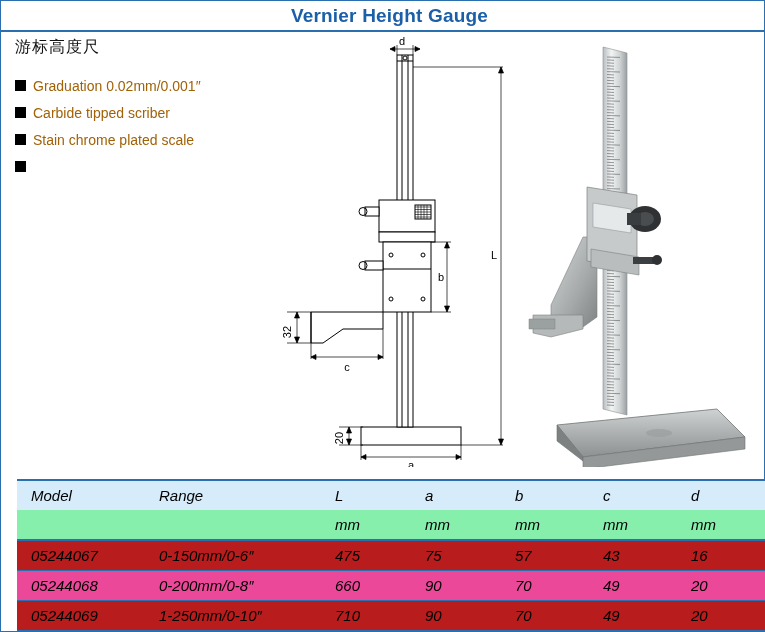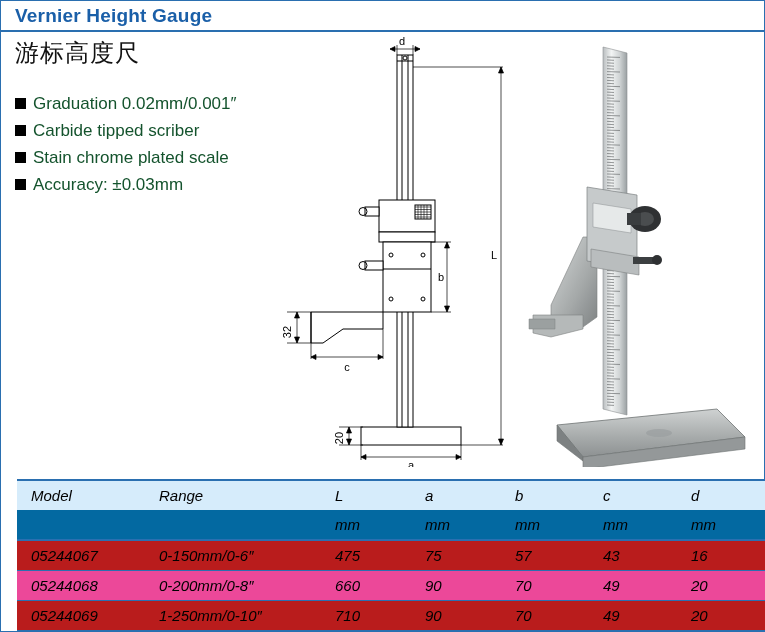--- a/index.html
+++ b/index.html
@@ -14,40 +14,40 @@
   .page{
     position:absolute;inset:0;
     border:1px solid #2a6fb0;
     box-sizing:border-box;
   }
   
   .title{
     position:absolute;left:0;top:0;width:100%;height:31px;
     box-sizing:border-box;
     border-bottom:2px solid #2a6fb0;
-    display:flex;align-items:center;
+    display:flex;align-items:center;justify-content:center;
   }
   .title span{
     font-size:19px;font-weight:bold;color:#1a5fa8;
     padding-left:14px;letter-spacing:.2px;
   }
   
   .specs{
     position:absolute;left:14px;top:36px;width:300px;
   }
   .cn{
-    font-size:24px;color:#111;margin-bottom:23px;letter-spacing:1px;
+    font-size:16px;color:#111;margin-bottom:16px;letter-spacing:1px;
   }
   .spec-row{
     display:flex;align-items:flex-start;margin-bottom:3px;
   }
   .bullet{
     width:11px;height:11px;background:#000;margin-top:6px;margin-right:7px;flex:0 0 auto;
   }
-  .spec-text{font-size:17px;line-height:24px;color:#14532d;}
+  .spec-text{font-size:14px;line-height:24px;color:#a16207;}
   
   .drawing{
     position:absolute;left:250px;top:36px;width:290px;height:430px;
   }
   .photo{
     position:absolute;left:520px;top:36px;width:235px;height:430px;
   }
   
   .table{
     position:absolute;left:16px;bottom:0;width:100%;font-style:italic;
@@ -59,21 +59,21 @@
   table td{
     padding:2px 0 2px 0;
     height:25px;
     vertical-align:middle;
   }
   .hdr td{
     background:#d6ecfb;
     border-top:2px solid #2a6fb0;
   }
   .hdr2 td{
-    background:#0369a1;
+    background:#86efac;
     border-bottom:2px solid #2a6fb0;
     margin-left:44px;
   }
   tr.data td{
     border-bottom:1px solid #2a6fb0;
     background:#b91c1c;
   }
   tr.data.alt td{
     background:#ec4899;
   }
@@ -105,21 +105,20 @@
     <div class="spec-row">
       <div class="bullet"></div>
       <div class="spec-text">Carbide tipped scriber</div>
     </div>
     <div class="spec-row">
       <div class="bullet"></div>
       <div class="spec-text">Stain chrome plated scale</div>
     </div>
     <div class="spec-row">
       <div class="bullet"></div>
-      <div class="spec-text">Accuracy: ±0.03mm</div>
     </div>
   </div>
 
   <div class="drawing">
     <svg width="290" height="430" viewBox="0 0 290 430">
       <g stroke="#000" fill="none" stroke-width="1">
 
         <rect x="110" y="390" width="100" height="18" fill="#fff"></rect>
 
         <rect x="146" y="18" width="16" height="372" fill="#fff"></rect>

